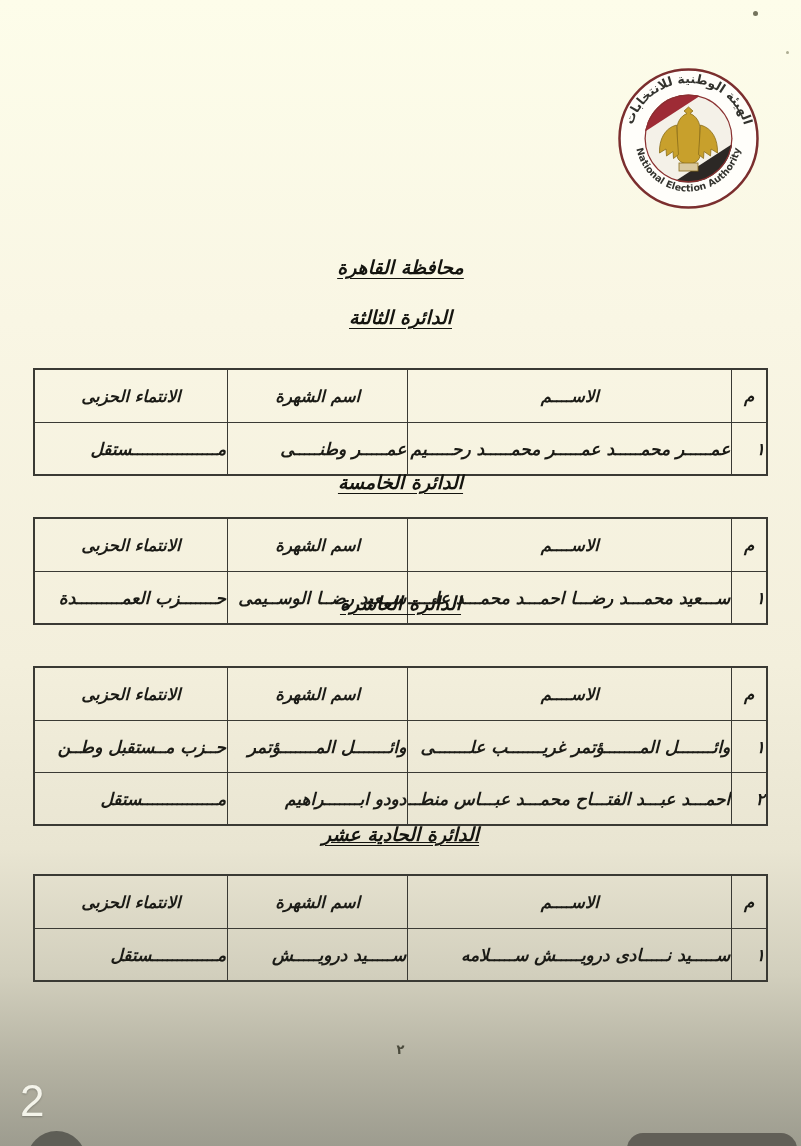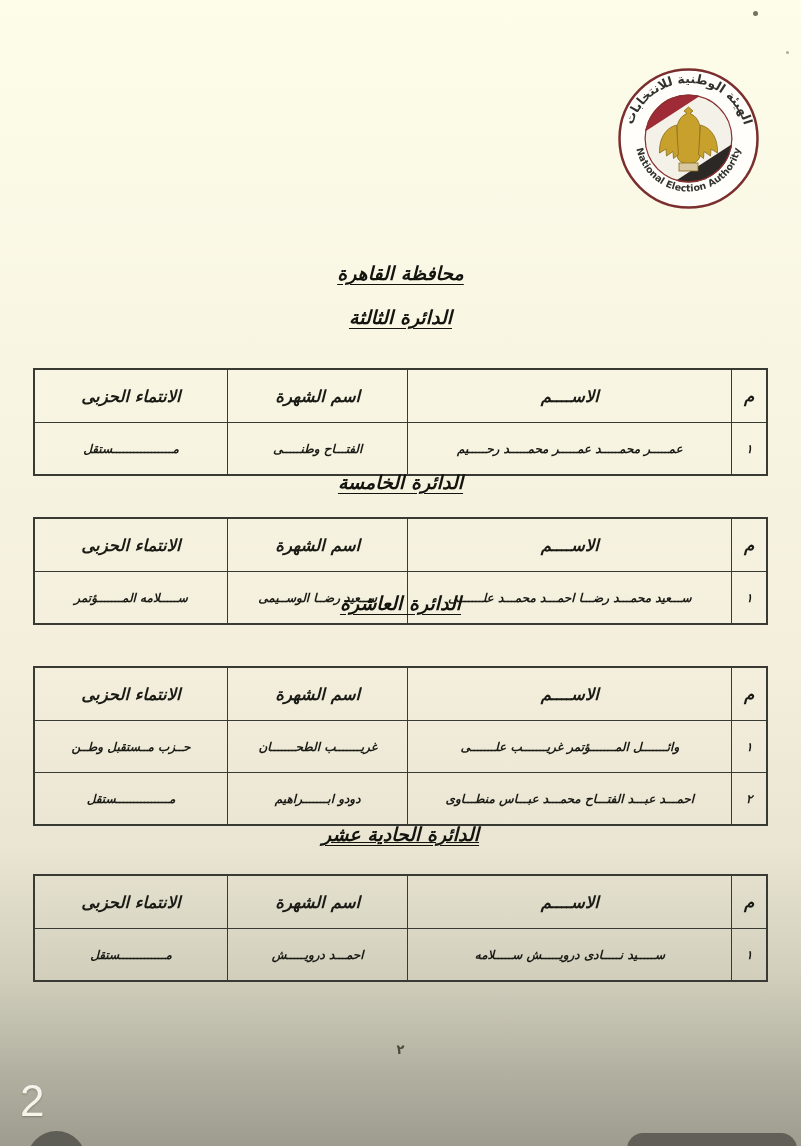--- a/index.html
+++ b/index.html
@@ -8,21 +8,21 @@
     font-family:"DejaVu Sans",sans-serif;}
   .doc{position:absolute;inset:0;direction:rtl;color:#1b1b18;}
   .title{position:absolute;width:100%;text-align:center;font-weight:bold;font-style:italic;
     font-size:19px;color:#14140f;}
   .title span{text-decoration:underline;text-underline-offset:4px;}
   .cand-table{position:absolute;left:33px;width:735px;border-collapse:collapse;
     border:2px solid #3a3a34;table-layout:fixed;}
   .cand-table th,.cand-table td{border:1.4px solid #3a3a34;font-weight:bold;font-style:italic;
     text-align:center;vertical-align:middle;overflow:hidden;white-space:nowrap;color:#1b1b16;}
   .cand-table th{height:50px;font-size:16.5px;}
-  .cand-table td{height:49px;font-size:12px;}
+  .cand-table td{height:49px;font-size:17px;text-align:right;}
   .col-num{width:4.8%;}
   .col-name{width:44.2%;}
   .col-alias{width:24.6%;}
   .col-party{width:26.4%;}
   .pagenum{position:absolute;width:100%;text-align:center;top:1042px;font-size:13px;
     font-weight:bold;color:#4a4a3c;}
   .logo{position:absolute;left:617px;top:67px;width:143px;height:143px;}
   .speck{position:absolute;border-radius:50%;}
   .speck-a{left:753px;top:11px;width:5px;height:5px;background:#5c5c44;opacity:.85;}
   .speck-b{left:786px;top:51px;width:3px;height:3px;background:#8b8b6e;opacity:.7;}
@@ -66,21 +66,21 @@
         </g>
         <text font-size="12.5" font-weight="bold" fill="#33332e" font-family="DejaVu Sans, sans-serif">
           <textPath href="#topArc" startOffset="50%" text-anchor="middle">الهيئة الوطنية للانتخابات</textPath>
         </text>
         <text font-size="9.5" font-weight="bold" fill="#33332e" font-family="DejaVu Sans, sans-serif">
           <textPath href="#botArc" startOffset="50%" text-anchor="middle">National Election Authority</textPath>
         </text>
       </svg>
     </div>
 
-    <div class="title" style="top:262px;font-style:italic;">
+    <div class="title" style="top:256px;font-style:italic;">
       <span>محافظة القاهرة</span>
     </div>
     <div class="title" style="top:306px;padding-left:20px;">
       <span>الدائرة الثالثة</span>
     </div>
 
     <table class="cand-table" style="top:368px;">
       <colgroup>
           <col class="col-num">
           <col class="col-name">
@@ -90,21 +90,21 @@
       <tbody>
           <tr>
         <th>م</th>
         <th>الاســــم</th>
         <th>اسم الشهرة</th>
         <th>الانتماء الحزبى</th>
       </tr>
       <tr>
         <td>١</td>
         <td>عمـــــر محمـــــد عمـــــر محمـــــد رحـــــيم</td>
-        <td>الفتـــاح وطنـــــى</td>
+        <td>عمـــــر وطنـــــى</td>
         <td>مـــــــــــــــــستقل</td>
       </tr>
     </tbody>
       </table>
 
     <div class="title" style="top:471px;text-align:center;">
       <span>الدائرة الخامسة</span>
     </div>
 
     <table class="cand-table" style="top:517px;">
@@ -118,21 +118,21 @@
           <tr>
         <th>م</th>
         <th>الاســــم</th>
         <th>اسم الشهرة</th>
         <th>الانتماء الحزبى</th>
       </tr>
       <tr>
         <td>١</td>
         <td>ســـعيد محمـــد رضـــا احمـــد محمـــد علـــــــى</td>
         <td>ســعيد رضــا الوســيمى</td>
-        <td>ســـــلامه المـــــــؤتمر</td>
+        <td>حـــــــزب العمـــــــــدة</td>
       </tr>
     </tbody>
       </table>
 
     <div class="title" style="top:592px;margin-left:36px;">
       <span>الدائرة العاشرة</span>
     </div>
 
     <table class="cand-table" style="top:666px;">
       <colgroup>
@@ -144,21 +144,21 @@
       <tbody>
           <tr>
         <th>م</th>
         <th>الاســــم</th>
         <th>اسم الشهرة</th>
         <th>الانتماء الحزبى</th>
       </tr>
       <tr>
         <td>١</td>
         <td>وائـــــــل المـــــــؤتمر غريـــــــب علـــــــى</td>
-        <td>غريـــــــب الطحـــــــان</td>
+        <td>وائـــــــل المـــــــؤتمر</td>
         <td>حــزب مــستقبل وطــن</td>
       </tr>
       <tr>
         <td>٢</td>
         <td>احمـــد عبـــد الفتـــاح محمـــد عبـــاس منطـــاوى</td>
         <td>دودو ابـــــــراهيم</td>
         <td>مـــــــــــــــستقل</td>
       </tr>
     </tbody>
       </table>
@@ -177,21 +177,21 @@
       <tbody>
           <tr>
         <th>م</th>
         <th>الاســــم</th>
         <th>اسم الشهرة</th>
         <th>الانتماء الحزبى</th>
       </tr>
       <tr>
         <td>١</td>
         <td>ســـــيد نـــــادى درويـــــش ســـــلامه</td>
-        <td>احمـــد درويـــــش</td>
+        <td>ســـــيد درويـــــش</td>
         <td>مـــــــــــــستقل</td>
       </tr>
     </tbody>
       </table>
 
     <div class="pagenum">٢</div>
 
     <div class="speck speck-a"></div>
     <div class="speck speck-b"></div>
   </div>

